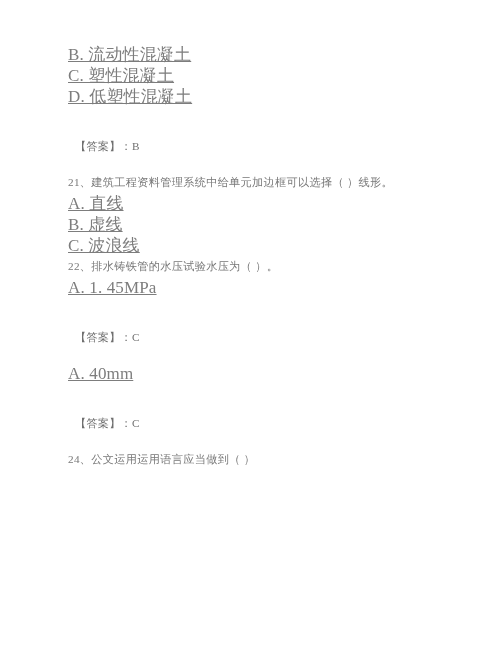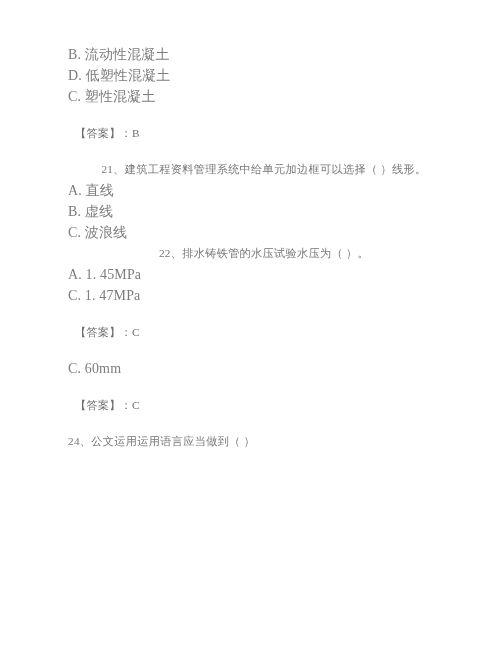--- a/index.html
+++ b/index.html
@@ -23,72 +23,71 @@
     padding: 44px 40px 0 68px;
   }
   .q-line {
     font-size: 11.2px;
     line-height: 21px;
     white-space: nowrap;
     letter-spacing: 0.3px;
     color: #787878;
   }
   .opt-line {
-    font-size: 14px;
+    font-size: 17px;
     line-height: 21px;
     white-space: nowrap;
     letter-spacing: 0.15px;
     color: #7d7d7d;
+    text-decoration: underline;
   }
   .answer-line {
     font-size: 11.2px;
     line-height: 21px;
     white-space: nowrap;
     padding-left: 7px;
     color: #6f6f6f;
     letter-spacing: 0.2px;
   }
   .block-answer {
-    margin-top: 16px;
+    margin-top: 29px;
     margin-bottom: 15px;
   }
   .block-question {
     margin-top: 0;
-    text-align: center;
   }
   .q24-block {
     margin-top: 0;
   }
 </style>
 </head>
 <body>
 
 <div class="page">
 
   <div>
     <div class="opt-line">B. 流动性混凝土</div>
+    <div class="opt-line">C. 塑性混凝土</div>
     <div class="opt-line">D. 低塑性混凝土</div>
-    <div class="opt-line">C. 塑性混凝土</div>
   </div>
   <div class="answer-line block-answer">【答案】：B</div>
 
   <div class="q-line block-question">21、建筑工程资料管理系统中给单元加边框可以选择（    ）线形。</div>
   <div>
     <div class="opt-line">A. 直线</div>
     <div class="opt-line">B. 虚线</div>
     <div class="opt-line">C. 波浪线</div>
   </div>
 
   <div class="q-line block-question">22、排水铸铁管的水压试验水压为（    ）。</div>
   <div>
     <div class="opt-line">A. 1. 45MPa</div>
-    <div class="opt-line">C. 1. 47MPa</div>
   </div>
   <div class="answer-line block-answer">【答案】：C</div>
 
   <div>
-    <div class="opt-line">C. 60mm</div>
+    <div class="opt-line">A. 40mm</div>
   </div>
   <div class="answer-line block-answer">【答案】：C</div>
 
   <div class="q-line q24-block">24、公文运用运用语言应当做到（    ）</div>
 
 </div>
 
 </body></html>

